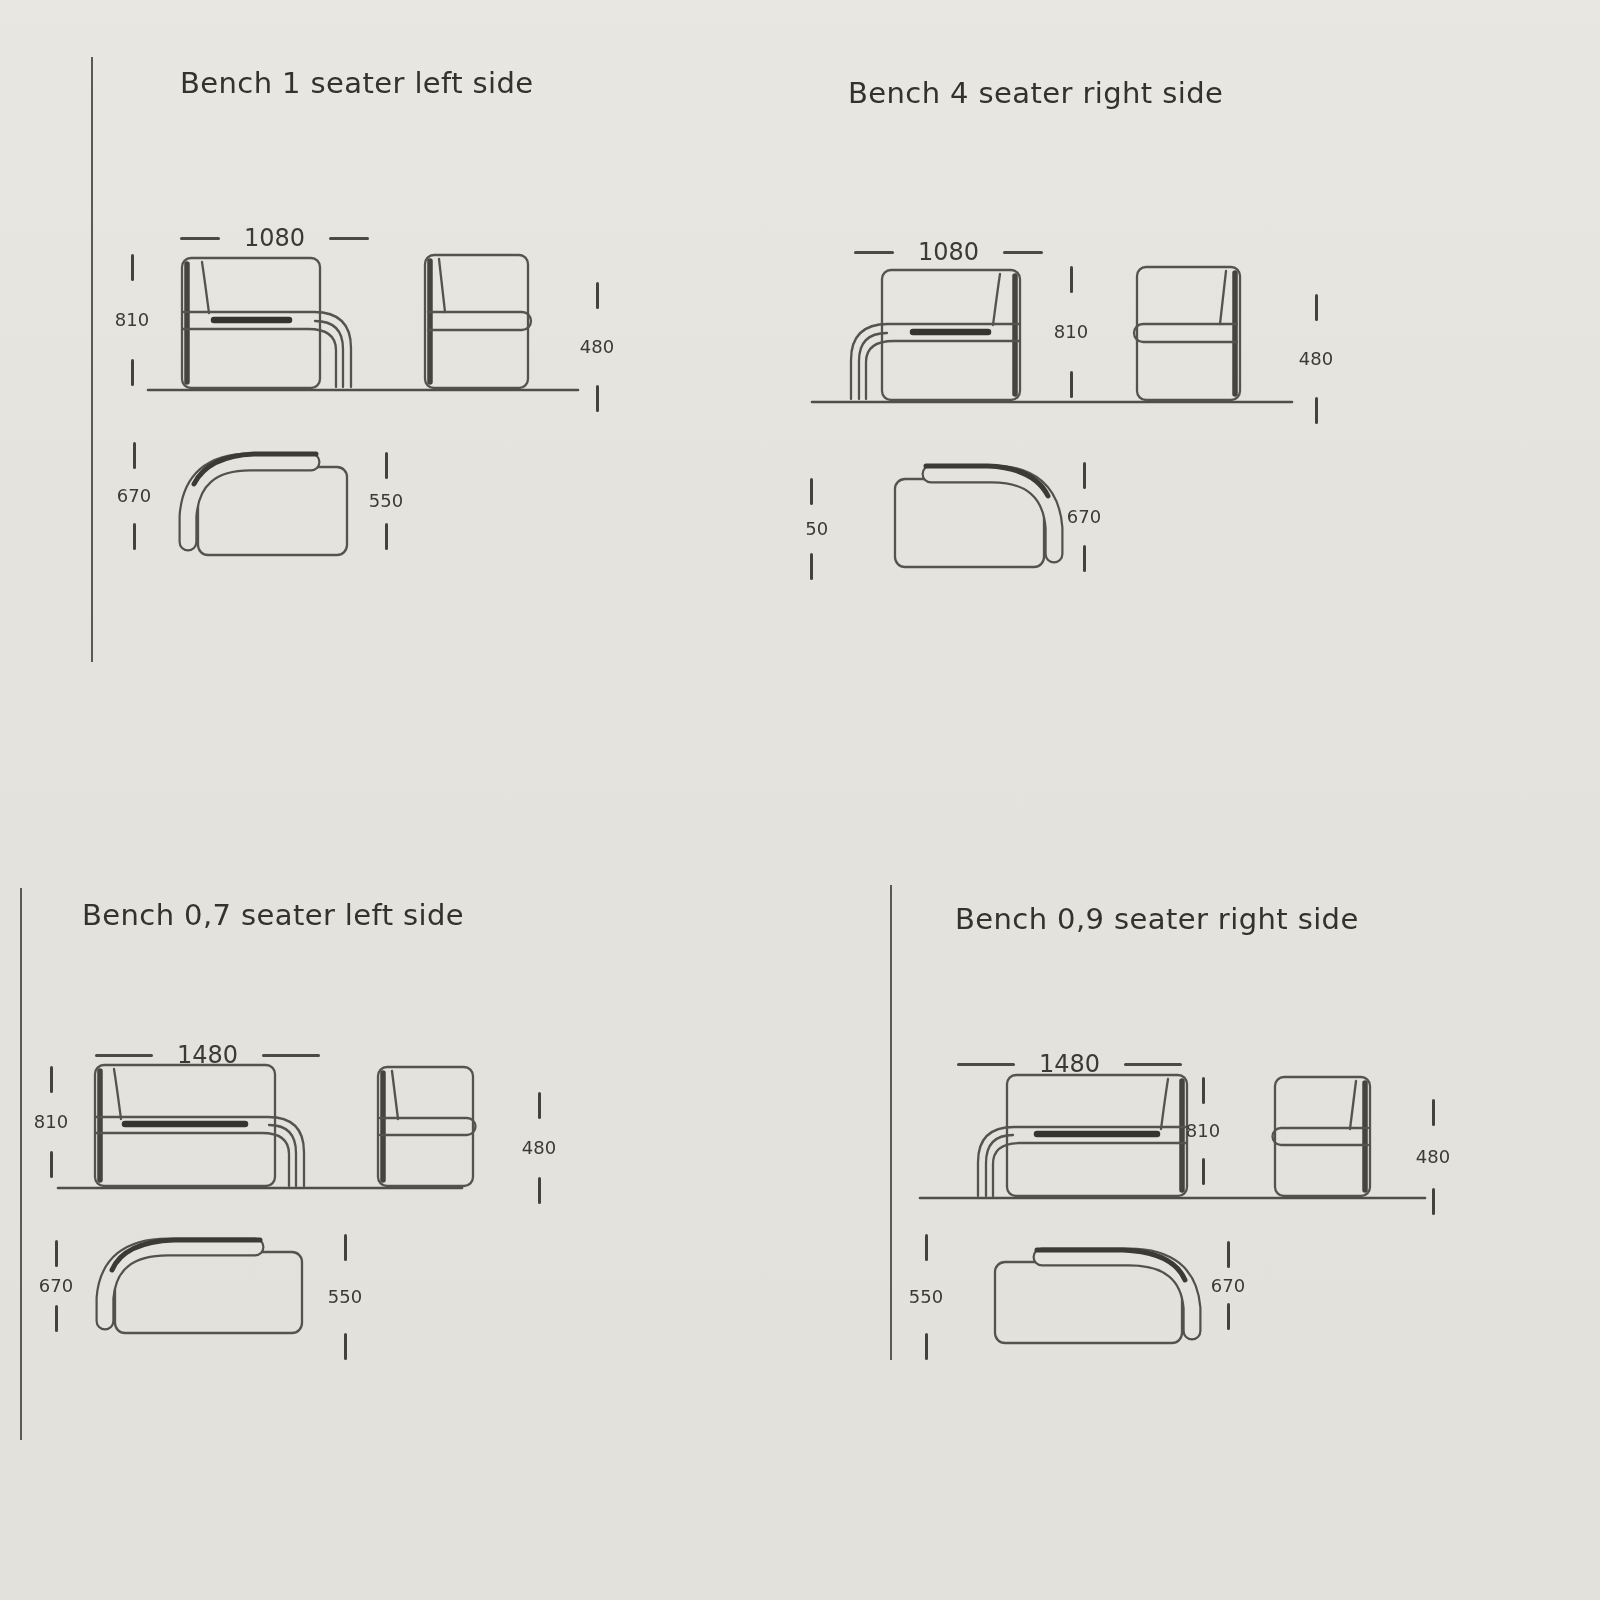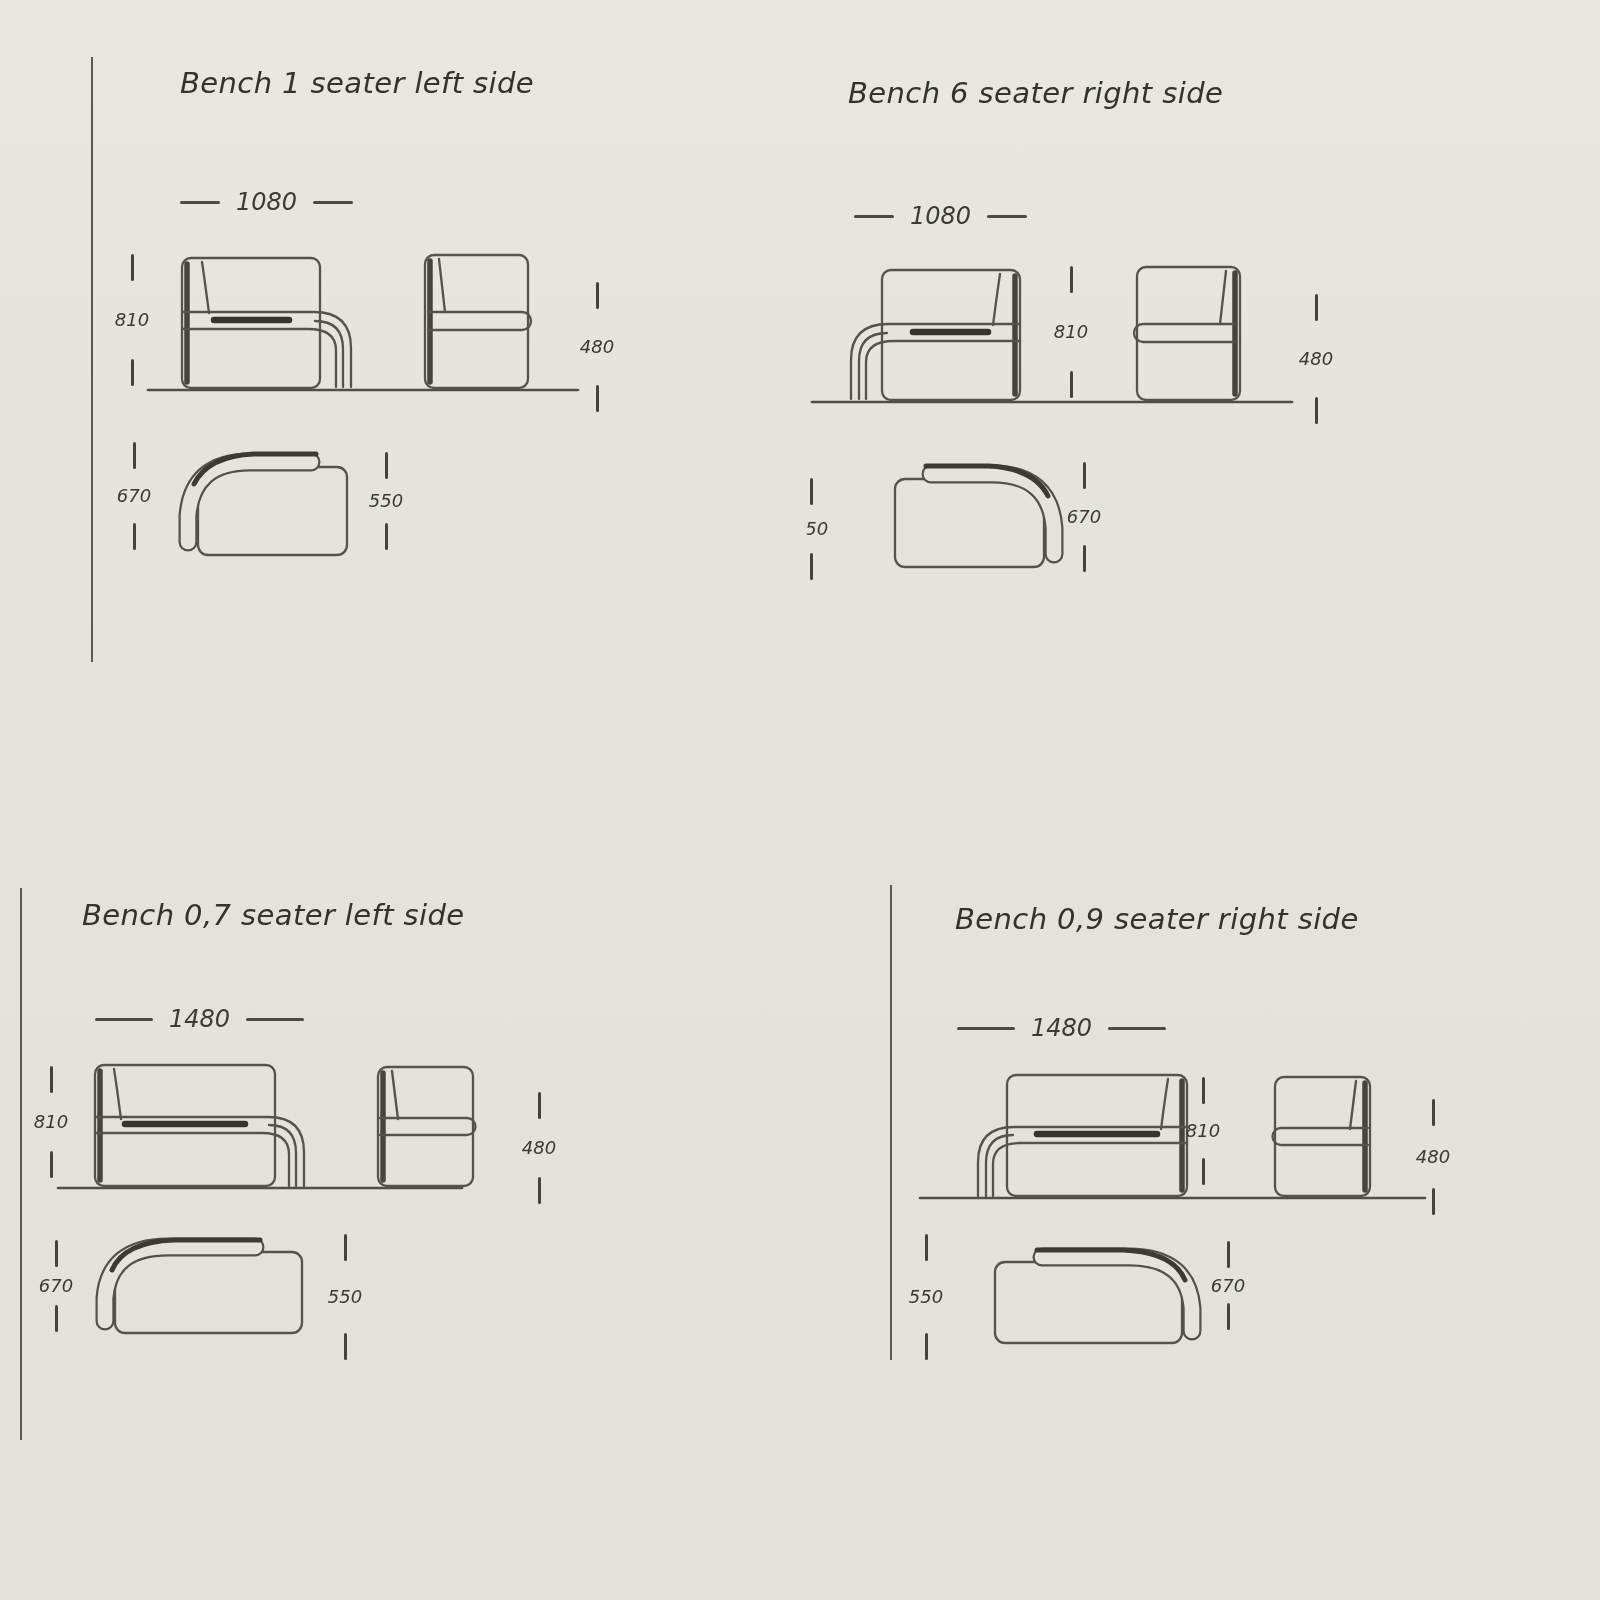--- a/index.html
+++ b/index.html
@@ -1,30 +1,29 @@
 <!DOCTYPE html>
 <html><head>
 <meta charset="utf-8">
 <style>
   html,body{margin:0;padding:0;background:#e4e3de;}
   .canvas{
     position:relative;width:1600px;height:1600px;overflow:hidden;
     background:linear-gradient(180deg,#e8e7e2 0%,#e4e3de 30%,#e2e1db 100%);
     font-family:"DejaVu Sans","Liberation Sans",sans-serif;
-    font-style:italic;
   }
   .panel{position:absolute;}
   .vline{position:absolute;width:2px;background:#5b5954;}
   .title{
     position:absolute;font-size:29px;color:#33322e;letter-spacing:.4px;
     white-space:nowrap;font-weight:400;
   }
   .hdim{
-    position:absolute;display:flex;align-items:center;gap:16px;
-    color:#3b3a35;font-size:24px;font-weight:500;
+    position:absolute;display:flex;align-items:center;gap:24px;
+    color:#3b3a35;font-size:24px;font-weight:500;margin-top:36px;
   }
   .hdash{height:3px;background:#4c4a45;border-radius:2px;}
   .hdash.w40{width:40px;} .hdash.w58{width:58px;}
   .vdim{
     position:absolute;width:46px;display:flex;flex-direction:column;
     align-items:center;justify-content:space-between;
   }
   .tick{width:3px;height:27px;background:#43423d;border-radius:2px;}
   .num{font-size:18px;color:#3b3a35;line-height:1;font-weight:500;}
   .num.clip-left{clip-path:inset(-3px -3px -3px 13px);}
@@ -93,21 +92,21 @@
       <span class="tick"></span>
     </div>
     <div class="vdim" style="left:283px;top:402px;height:98px">
       <span class="tick"></span>
       <span class="num">550</span>
       <span class="tick"></span>
     </div>
   </div>
 
   <div class="panel" style="left:790px;top:62px;width:600px;height:620px">
-    <div class="title" style="left:58px;top:14px">Bench 6 seater right side</div>
+    <div class="title" style="left:58px;top:14px">Bench 4 seater right side</div>
 
     <div class="hdim" style="left:64px;top:142px">
       <span class="hdash w40"></span>
       <span class="num" style="font-size:24px">1080</span>
       <span class="hdash w40"></span>
     </div>
 
     <svg width="600" height="620" viewBox="0 0 600 620">
       <g transform="translate(332,0) scale(-1,1)">
         <rect x="102" y="208" width="138" height="130" rx="9"></rect>

